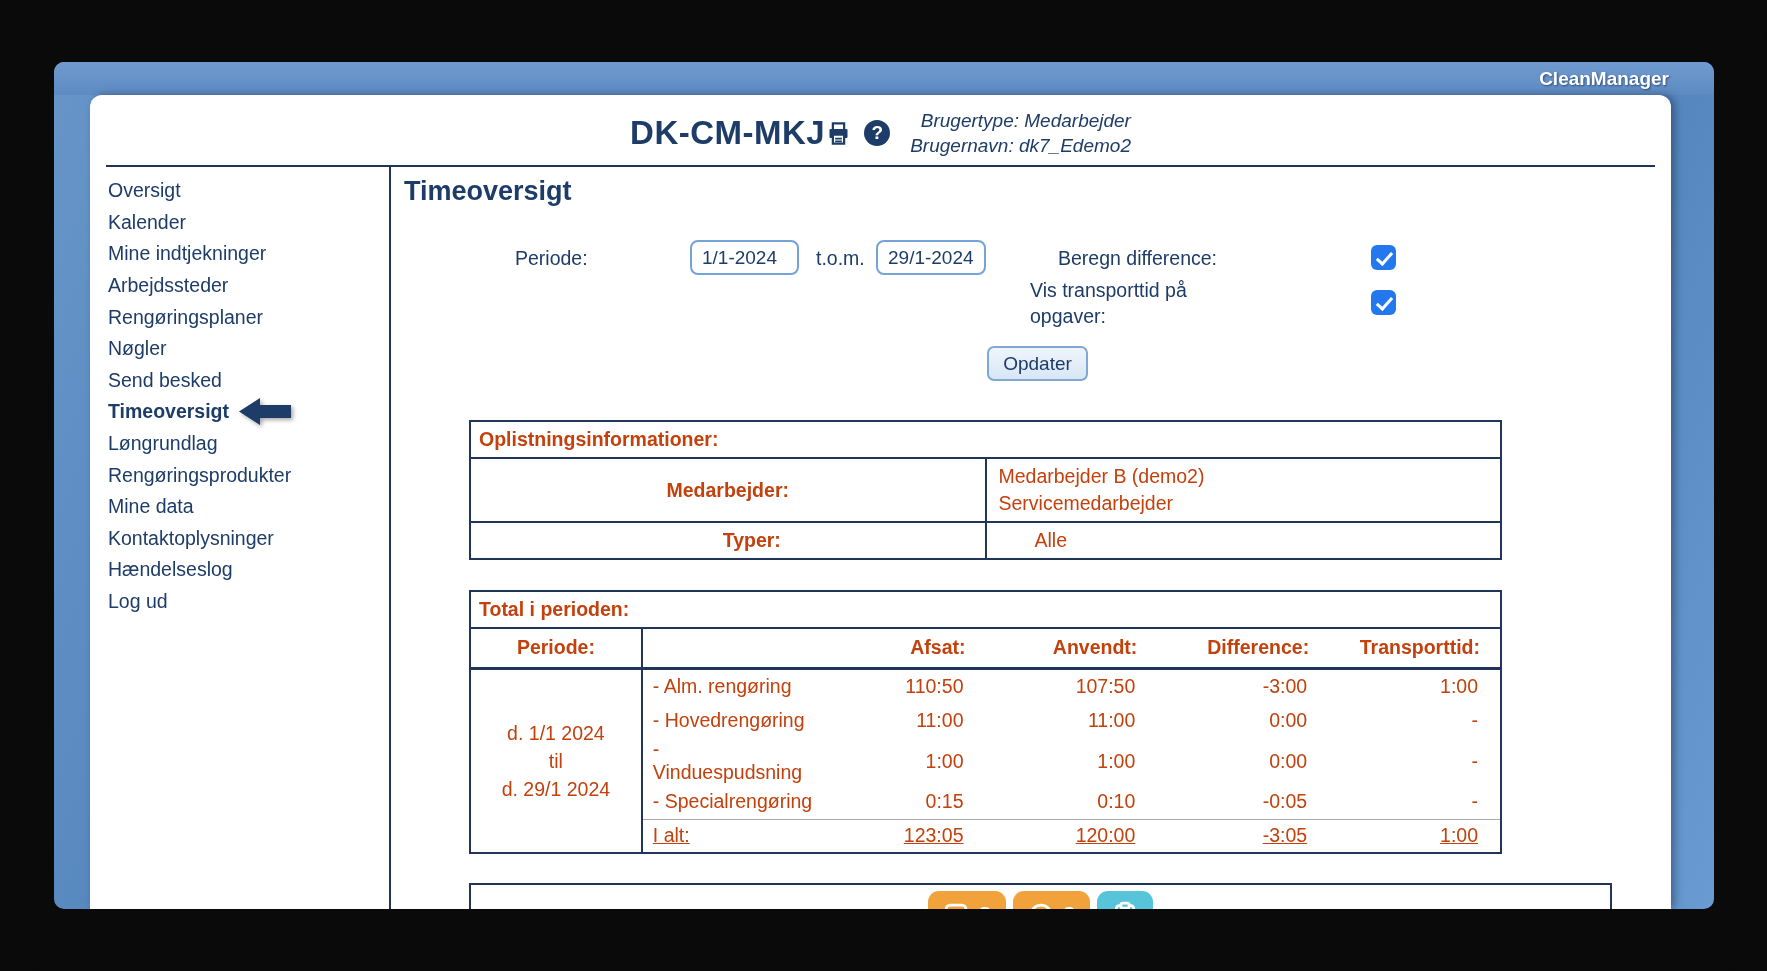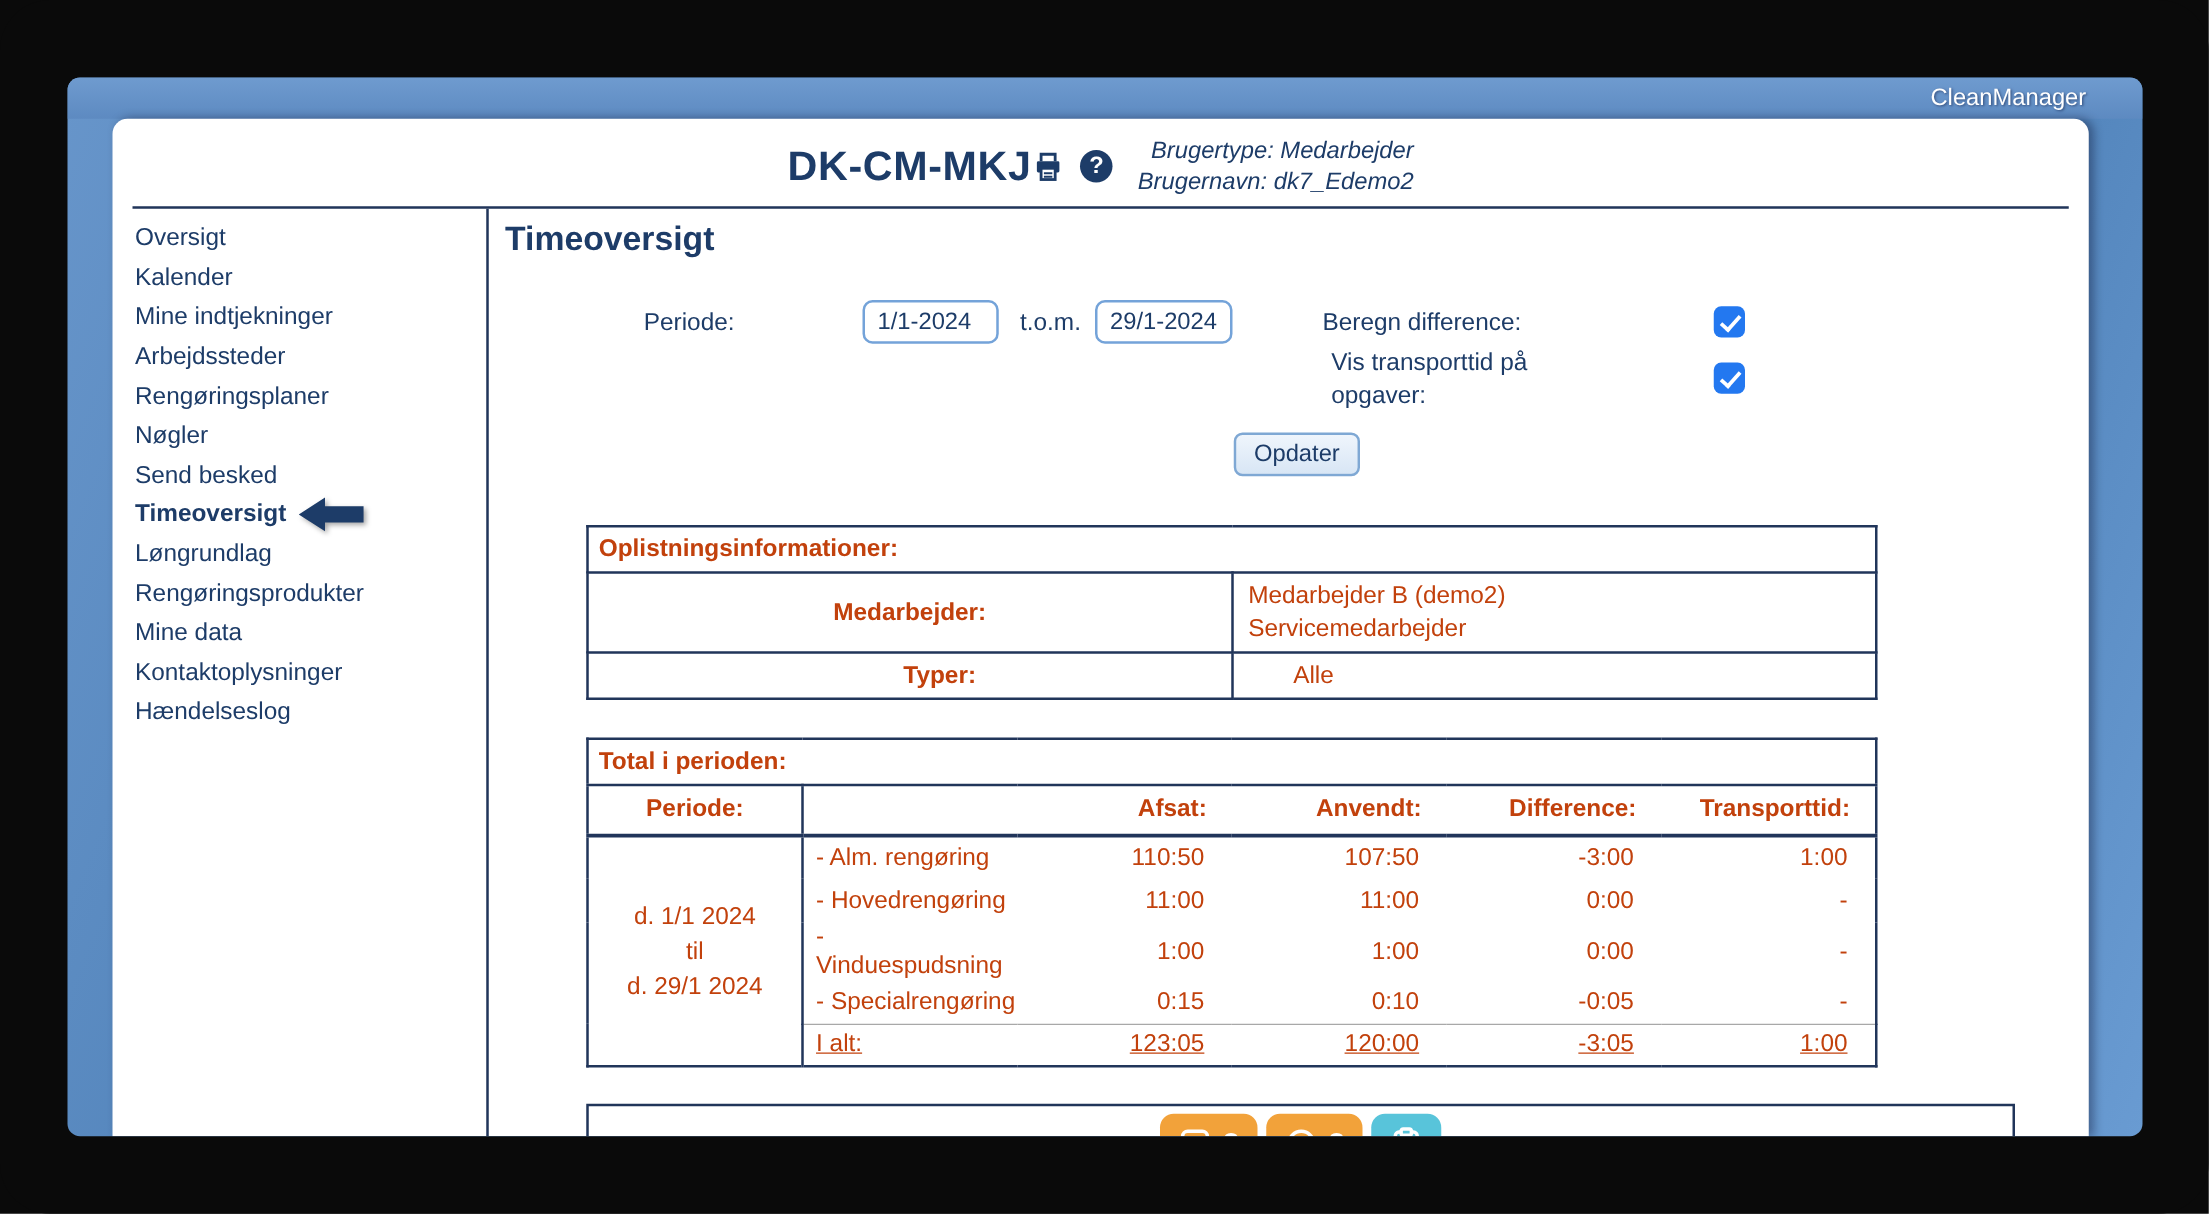--- a/index.html
+++ b/index.html
@@ -22,21 +22,21 @@
     overflow:hidden;
   }
   .topbar {
     height:33px;
     background:linear-gradient(#6f9bcf,#5d8ac1);
     text-align:right;
     line-height:33px;
     padding-right:45px;
   }
   .brand {
-    color:#ffffff; font-weight:normal; font-size:19px;
+    color:#ffffff; font-weight:bold; font-size:19px;
     text-shadow:1px 1px 2px rgba(10,20,60,.55);
   }
   .panel {
     position:absolute; left:36px; top:33px; right:43px; bottom:0;
     background:#ffffff;
     border-radius:12px 12px 0 0;
     box-shadow:4px 0 8px rgba(0,0,30,.35);
     padding:0 16px;
     overflow:hidden;
   }
@@ -70,21 +70,21 @@
   .active-arrow { margin-left:10px; filter:drop-shadow(2px 2px 2px rgba(0,0,0,.35)); display:flex; }
   .main { flex:1; padding-left:13px; position:relative; overflow:hidden; }
   .page-title { font-size:27px; font-weight:bold; color:#1d3c68; margin-top:9px; height:38px; }
 
   
   .form-area { position:relative; height:206px; }
   .f-label { position:absolute; font-size:19.5px; color:#1d3c68; }
   .lbl-periode { left:111px; top:33px; }
   .lbl-tom { left:412px; top:33px; }
   .lbl-beregn { left:654px; top:33px; }
-  .lbl-vis { left:661px; top:63px; line-height:26px; width:200px; }
+  .lbl-vis { left:626px; top:63px; line-height:26px; width:200px; }
   .date-input {
     position:absolute; top:26px; height:35px; width:110px;
     border:2px solid #74a3d9; border-radius:8px;
     font-size:19px; color:#1d3c68; padding:0 10px;
     font-family:inherit; background:#fff; outline:none;
   }
   .inp-from { left:286px; width:109px; }
   .inp-to { left:472px; }
   .checkbox {
     position:absolute; width:25px; height:25px; border-radius:6px;
@@ -230,20 +230,23 @@
               <span>Rengøringsprodukter</span>
             </div>
           <div class="nav-item">
               <span>Mine data</span>
             </div>
           <div class="nav-item">
               <span>Kontaktoplysninger</span>
             </div>
           <div class="nav-item">
               <span>Hændelseslog</span>
+            </div>
+          <div class="nav-item">
+              <span>Log ud</span>
             </div>
         </nav>
 
         <main class="main">
           <div class="page-title">Timeoversigt</div>
 
           <div class="form-area">
             <span class="f-label lbl-periode">Periode:</span>
             <input class="date-input inp-from" type="text" value="1/1-2024" style="">
             <span class="f-label lbl-tom">t.o.m.</span>

